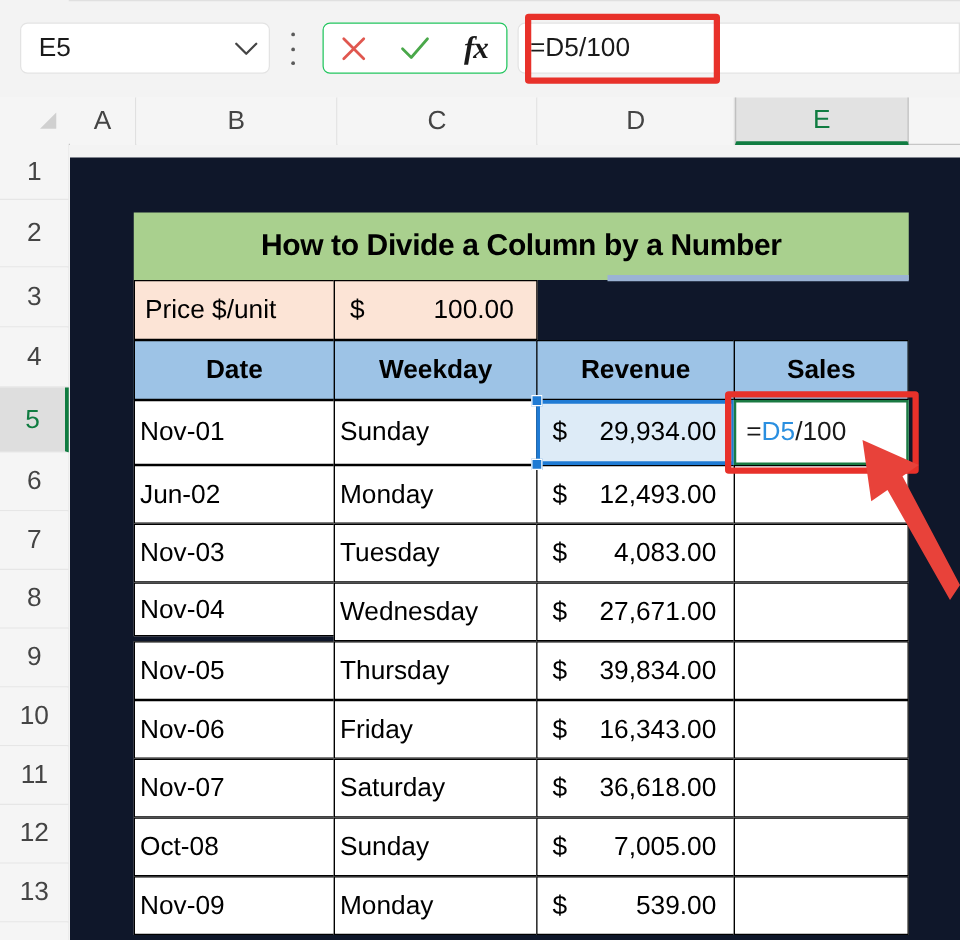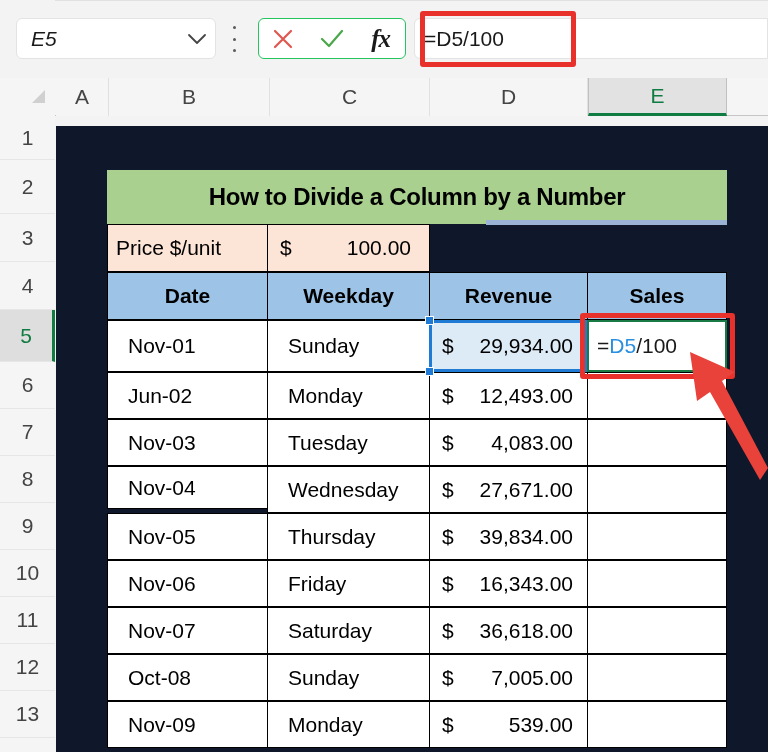--- a/index.html
+++ b/index.html
@@ -19,21 +19,20 @@
   .topline { position:absolute; left:55px; top:0; width:713px; height:1px; background:#e0e0e0; }
 
   .namebox {
     position: absolute; left: 16px; top: 18px; width: 200px; height: 41px;
     background: #ffffff; border: 1px solid #e3e3e3; border-radius: 6px;
     display: flex; align-items: center;
   }
   .namebox-text {
     font-size: 21px; color: #1a1a1a; padding-left: 14px; flex: 1;
     font-family: "Liberation Sans", sans-serif;
-    font-style: italic;
   }
   .chev {
     width: 30px; display:flex; align-items:center; justify-content:center;
     padding-right: 6px;
   }
   .chev svg { display:block; }
 
   .kebab {
     position: absolute; left: 228px; top: 26px; width: 12px; height: 26px;
     display: flex; flex-direction: column; justify-content: space-between;
@@ -129,21 +128,21 @@
     background: #fce4d6; font-size: 21px; color: #000;
     justify-content: space-between; padding: 0 18px 0 12px;
   }
 
   .hdr-cell {
     background: #9dc3e6; font-size: 21px; font-weight: 700; color: #000;
     justify-content: center;
   }
 
   .data-cell { background: #ffffff; font-size: 21px; color: #000; }
-  .data-left { padding-left: 20px; }
+  .data-left { padding-left: 4px; }
   .data-money { justify-content: space-between; padding: 0 14px 0 12px; }
 
   .ref-fill { background: #ddebf7 !important; }
 
   
   .refframe {
     position: absolute; border: 3px solid #1f7bd4; pointer-events:none;
   }
   .refhandle {
     position: absolute; width: 9px; height: 9px; background: #1f7bd4;

